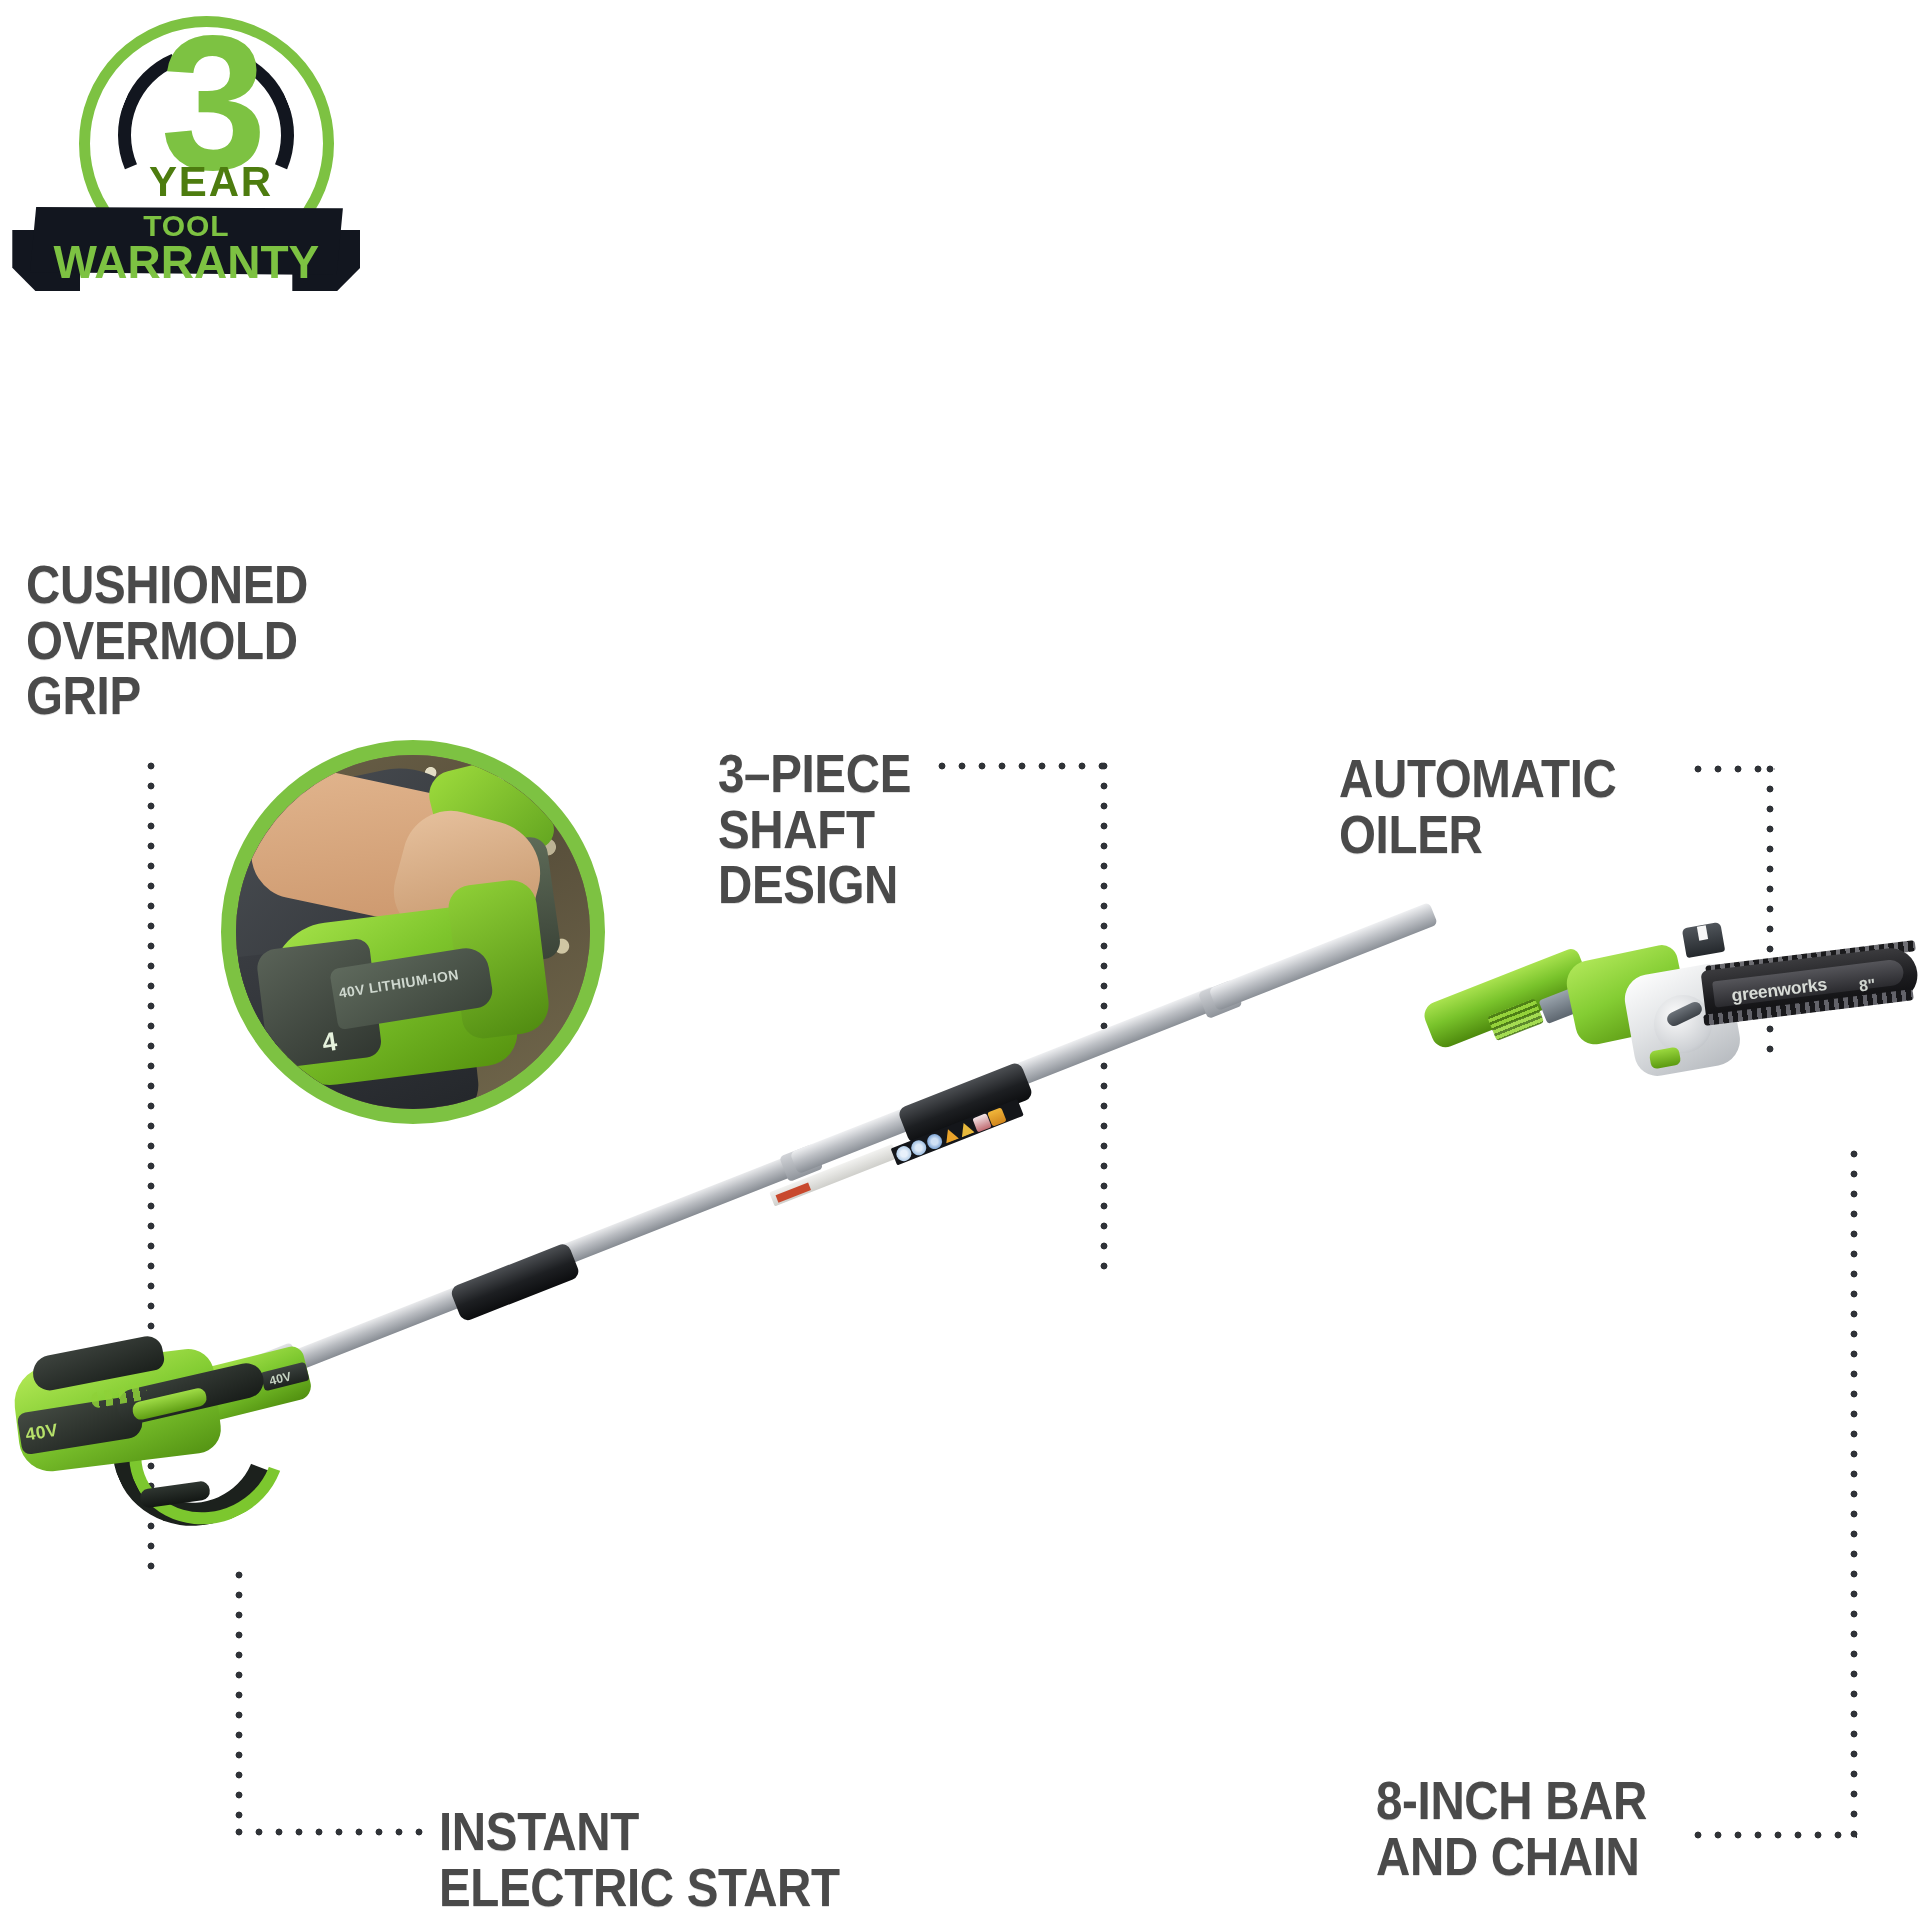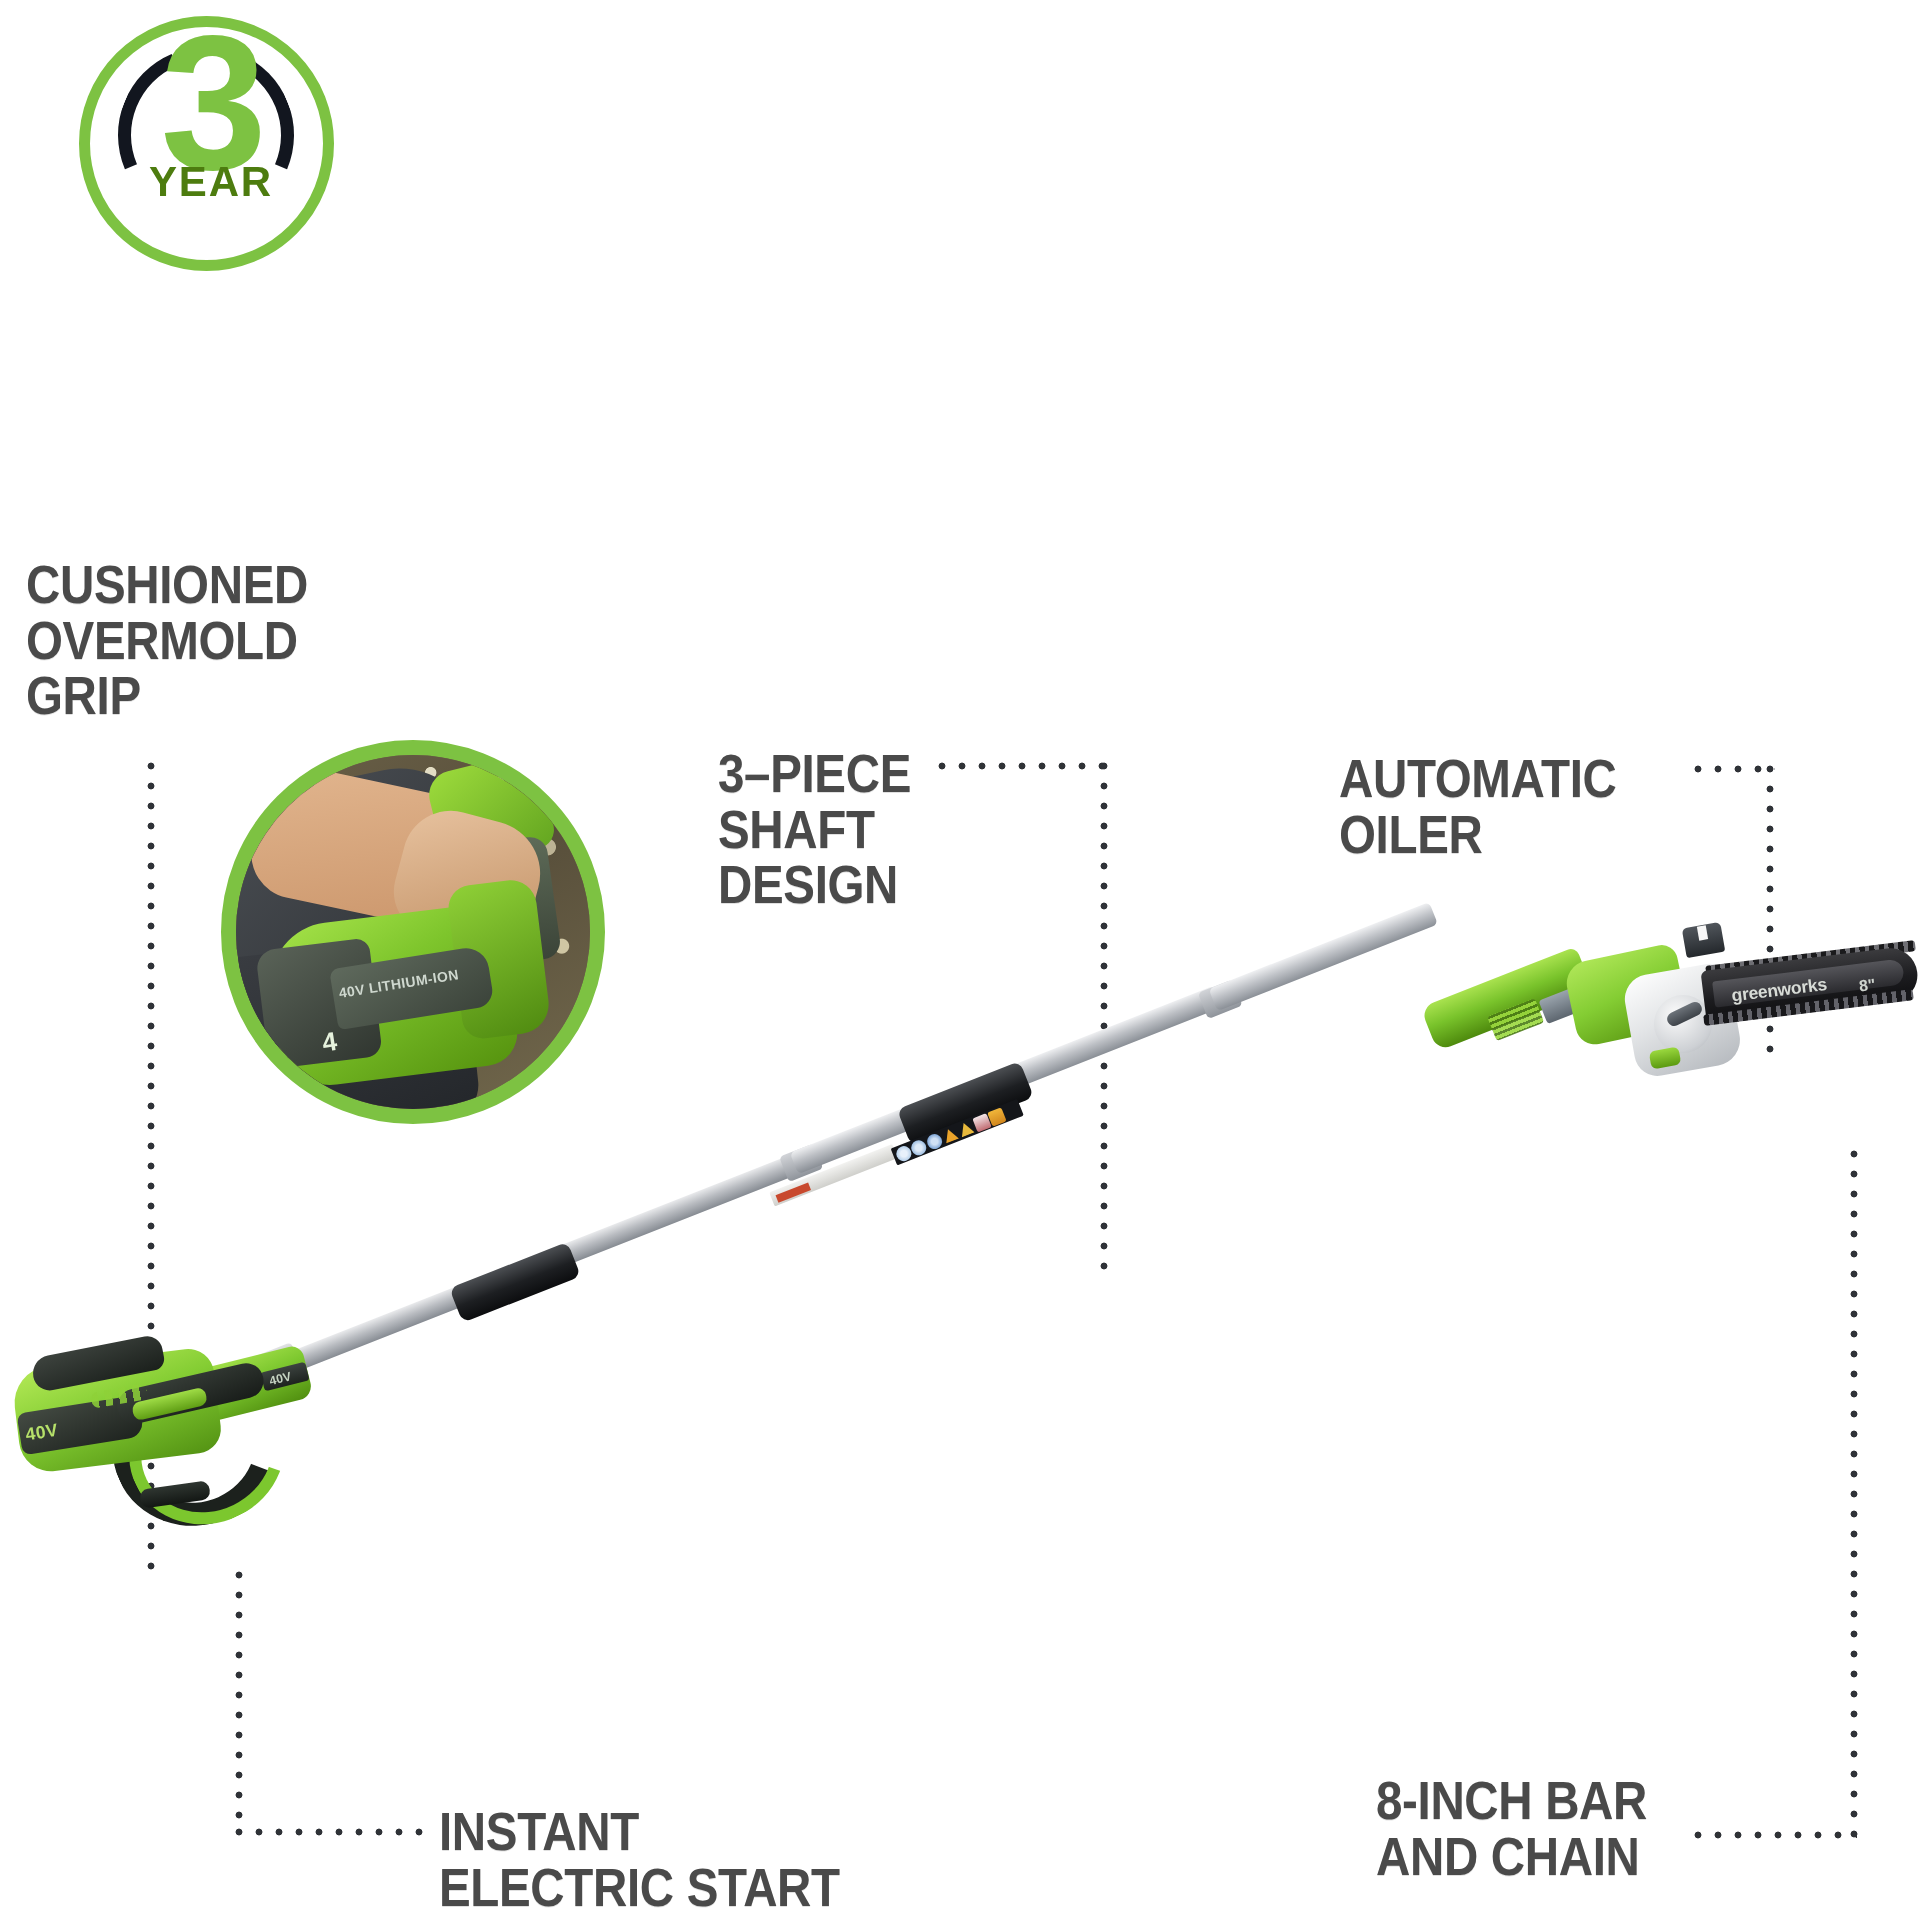--- a/index.html
+++ b/index.html
@@ -442,20 +442,27 @@
 <body>
 
 <div class="stage">
 
   <div id="warranty-badge">
     <div class="wb-ring"></div>
     <div class="wb-arc-l"></div>
     <div class="wb-arc-r"></div>
     <div class="wb-three">3</div>
     <div class="wb-year">YEAR</div>
+    <div class="wb-ribbon">
+      <div class="wb-rib-tail-l"></div>
+      <div class="wb-rib-tail-r"></div>
+      <div class="wb-rib-main"></div>
+      <div class="wb-tool">TOOL</div>
+      <div class="wb-warranty">WARRANTY</div>
+    </div>
   </div>
 
   <div class="feature-label" id="label-grip">CUSHIONED
 OVERMOLD
 GRIP</div>
 
   <div class="feature-label" id="label-shaft">3–PIECE
 SHAFT
 DESIGN</div>
 

